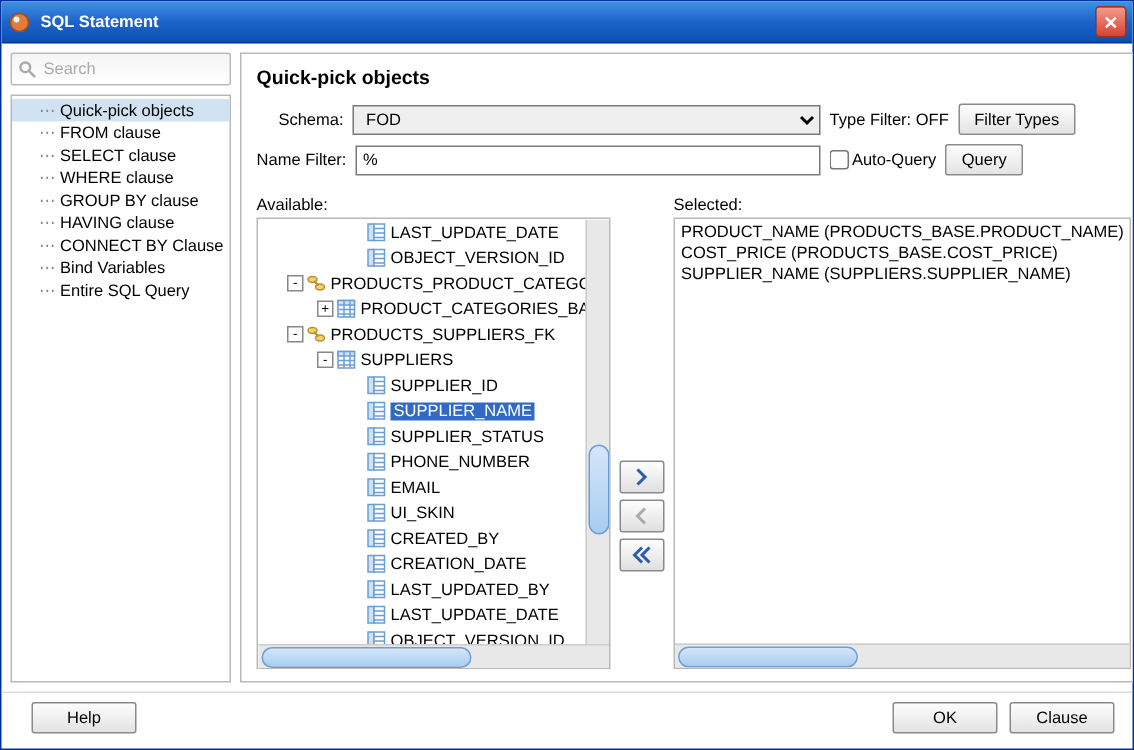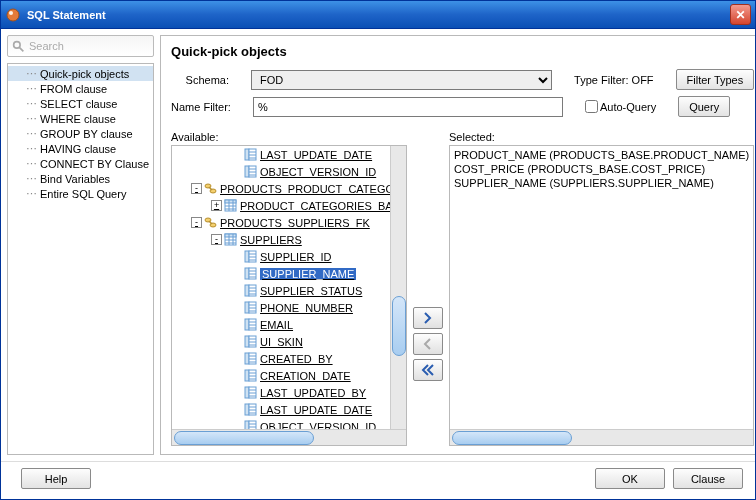--- a/index.html
+++ b/index.html
@@ -11,21 +11,21 @@
 .content { display: flex; height: 432px; padding: 6px; gap: 6px; }
 .left-panel { width: 170px; display: flex; flex-direction: column; gap: 6px; }
 .search-box { height: 22px; border: 1px solid #bbb; border-radius: 2px; display: flex; align-items: center; padding: 0 4px; color: #aaa; background: linear-gradient(to bottom, #f5f5f5, #fff); }
 .search-box svg { margin-right: 4px; flex-shrink: 0; }
 .nav-tree { flex: 1; border: 1px solid #b9b9b9; background: #fff; padding: 2px 0; overflow: auto; }
 .nav-item { padding: 1px 4px 1px 18px; cursor: pointer; white-space: nowrap; display: flex; align-items: center; }
 .nav-item.selected { background: #d1e2f2; }
 .nav-item::before { content: "⋯"; color: #888; width: 14px; display: inline-block; }
 .right-panel { flex: 1; border: 1px solid #b9b9b9; background: #fff; padding: 8px 10px; display: flex; flex-direction: column; }
 .panel-title { font-size: 13px; font-weight: bold; margin-bottom: 10px; }
-.form-row { display: flex; align-items: center; margin-bottom: 6px; gap: 22px; }
+.form-row { display: flex; align-items: center; margin-bottom: 6px; gap: 6px; }
 .form-label { min-width: 58px; text-align: right; }
 .form-label.short { min-width: 58px; }
 select, input[type=text] { border: 1px solid #7a7a7a; padding: 2px 4px; font-size: 11px; height: 20px; }
 .schema-select { flex: 1; max-width: 312px; }
 .type-filter-text { white-space: nowrap; }
 .btn { background: linear-gradient(to bottom, #fdfdfd, #e3e3e3); border: 1px solid #8a8a8a; border-radius: 2px; padding: 2px 10px; height: 21px; cursor: pointer; white-space: nowrap; font-size: 11px; }
 .name-filter-input { flex: 1; max-width: 310px; }
 .auto-query { display: flex; align-items: center; gap: 2px; }
 .main-area { flex: 1; display: flex; gap: 6px; margin-top: 8px; min-height: 0; }
 .avail-section { width: 236px; display: flex; flex-direction: column; }
@@ -125,21 +125,21 @@
       <label class="auto-query">
         <input type="checkbox" style=""> 
           <span>Auto-Query</span>
       </label>
       <button class="btn">Query</button>
     </div>
 
     <div class="main-area">
       <div class="avail-section">
         <div class="section-label">Available:</div>
-        <div class="tree-box" style="position:relative;text-decoration:underline;">
+        <div class="tree-box" style="position:relative;">
           <ul class="tree-ul" id="avail-tree" style="padding-right:16px;">
               <li class="tree-li">
                 <span class="spacer" style="width: 70px;"></span>
                 <span class="col-icon">
                   <svg width="13" height="13" viewBox="0 0 13 13">
                     <rect x="1" y="1" width="4" height="11" fill="#cfe2f3" stroke="#6a9fd4"></rect>
                     <rect x="5" y="1" width="7" height="11" fill="#fff" stroke="#6a9fd4"></rect>
                     <line x1="5" y1="4" x2="12" y2="4" stroke="#6a9fd4"></line>
                     <line x1="5" y1="7" x2="12" y2="7" stroke="#6a9fd4"></line>
                     <line x1="5" y1="10" x2="12" y2="10" stroke="#6a9fd4"></line>

